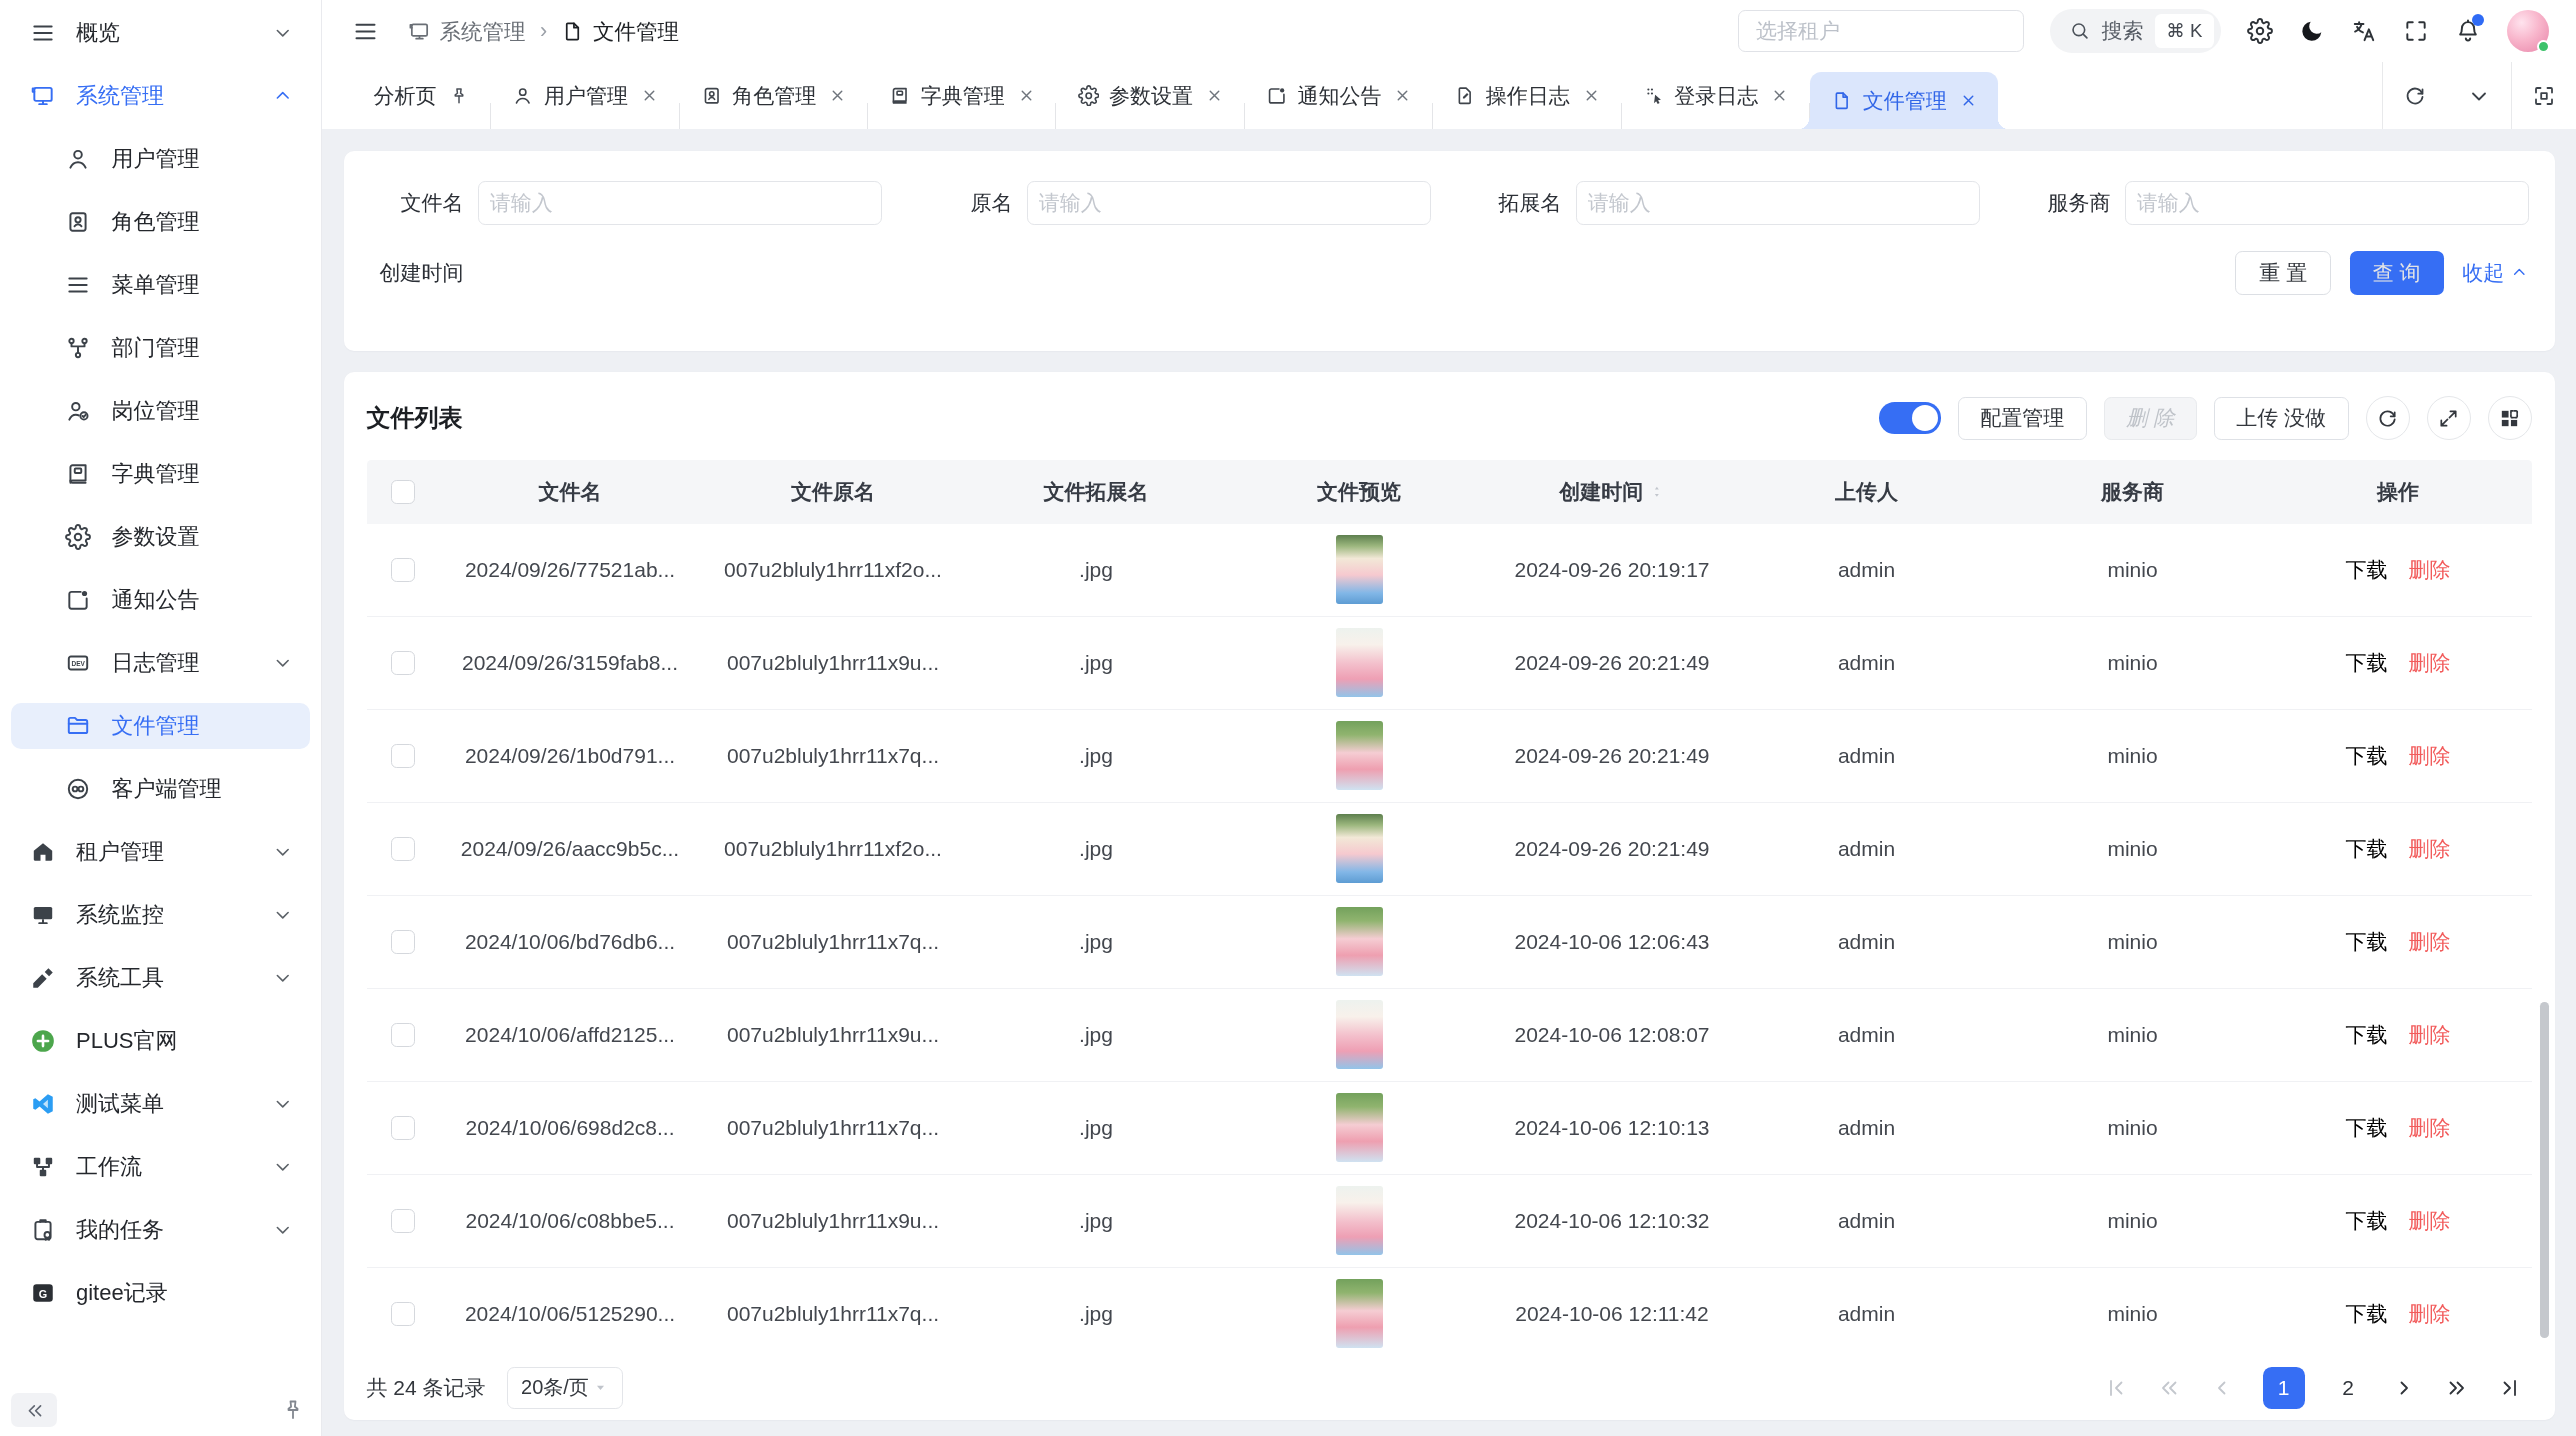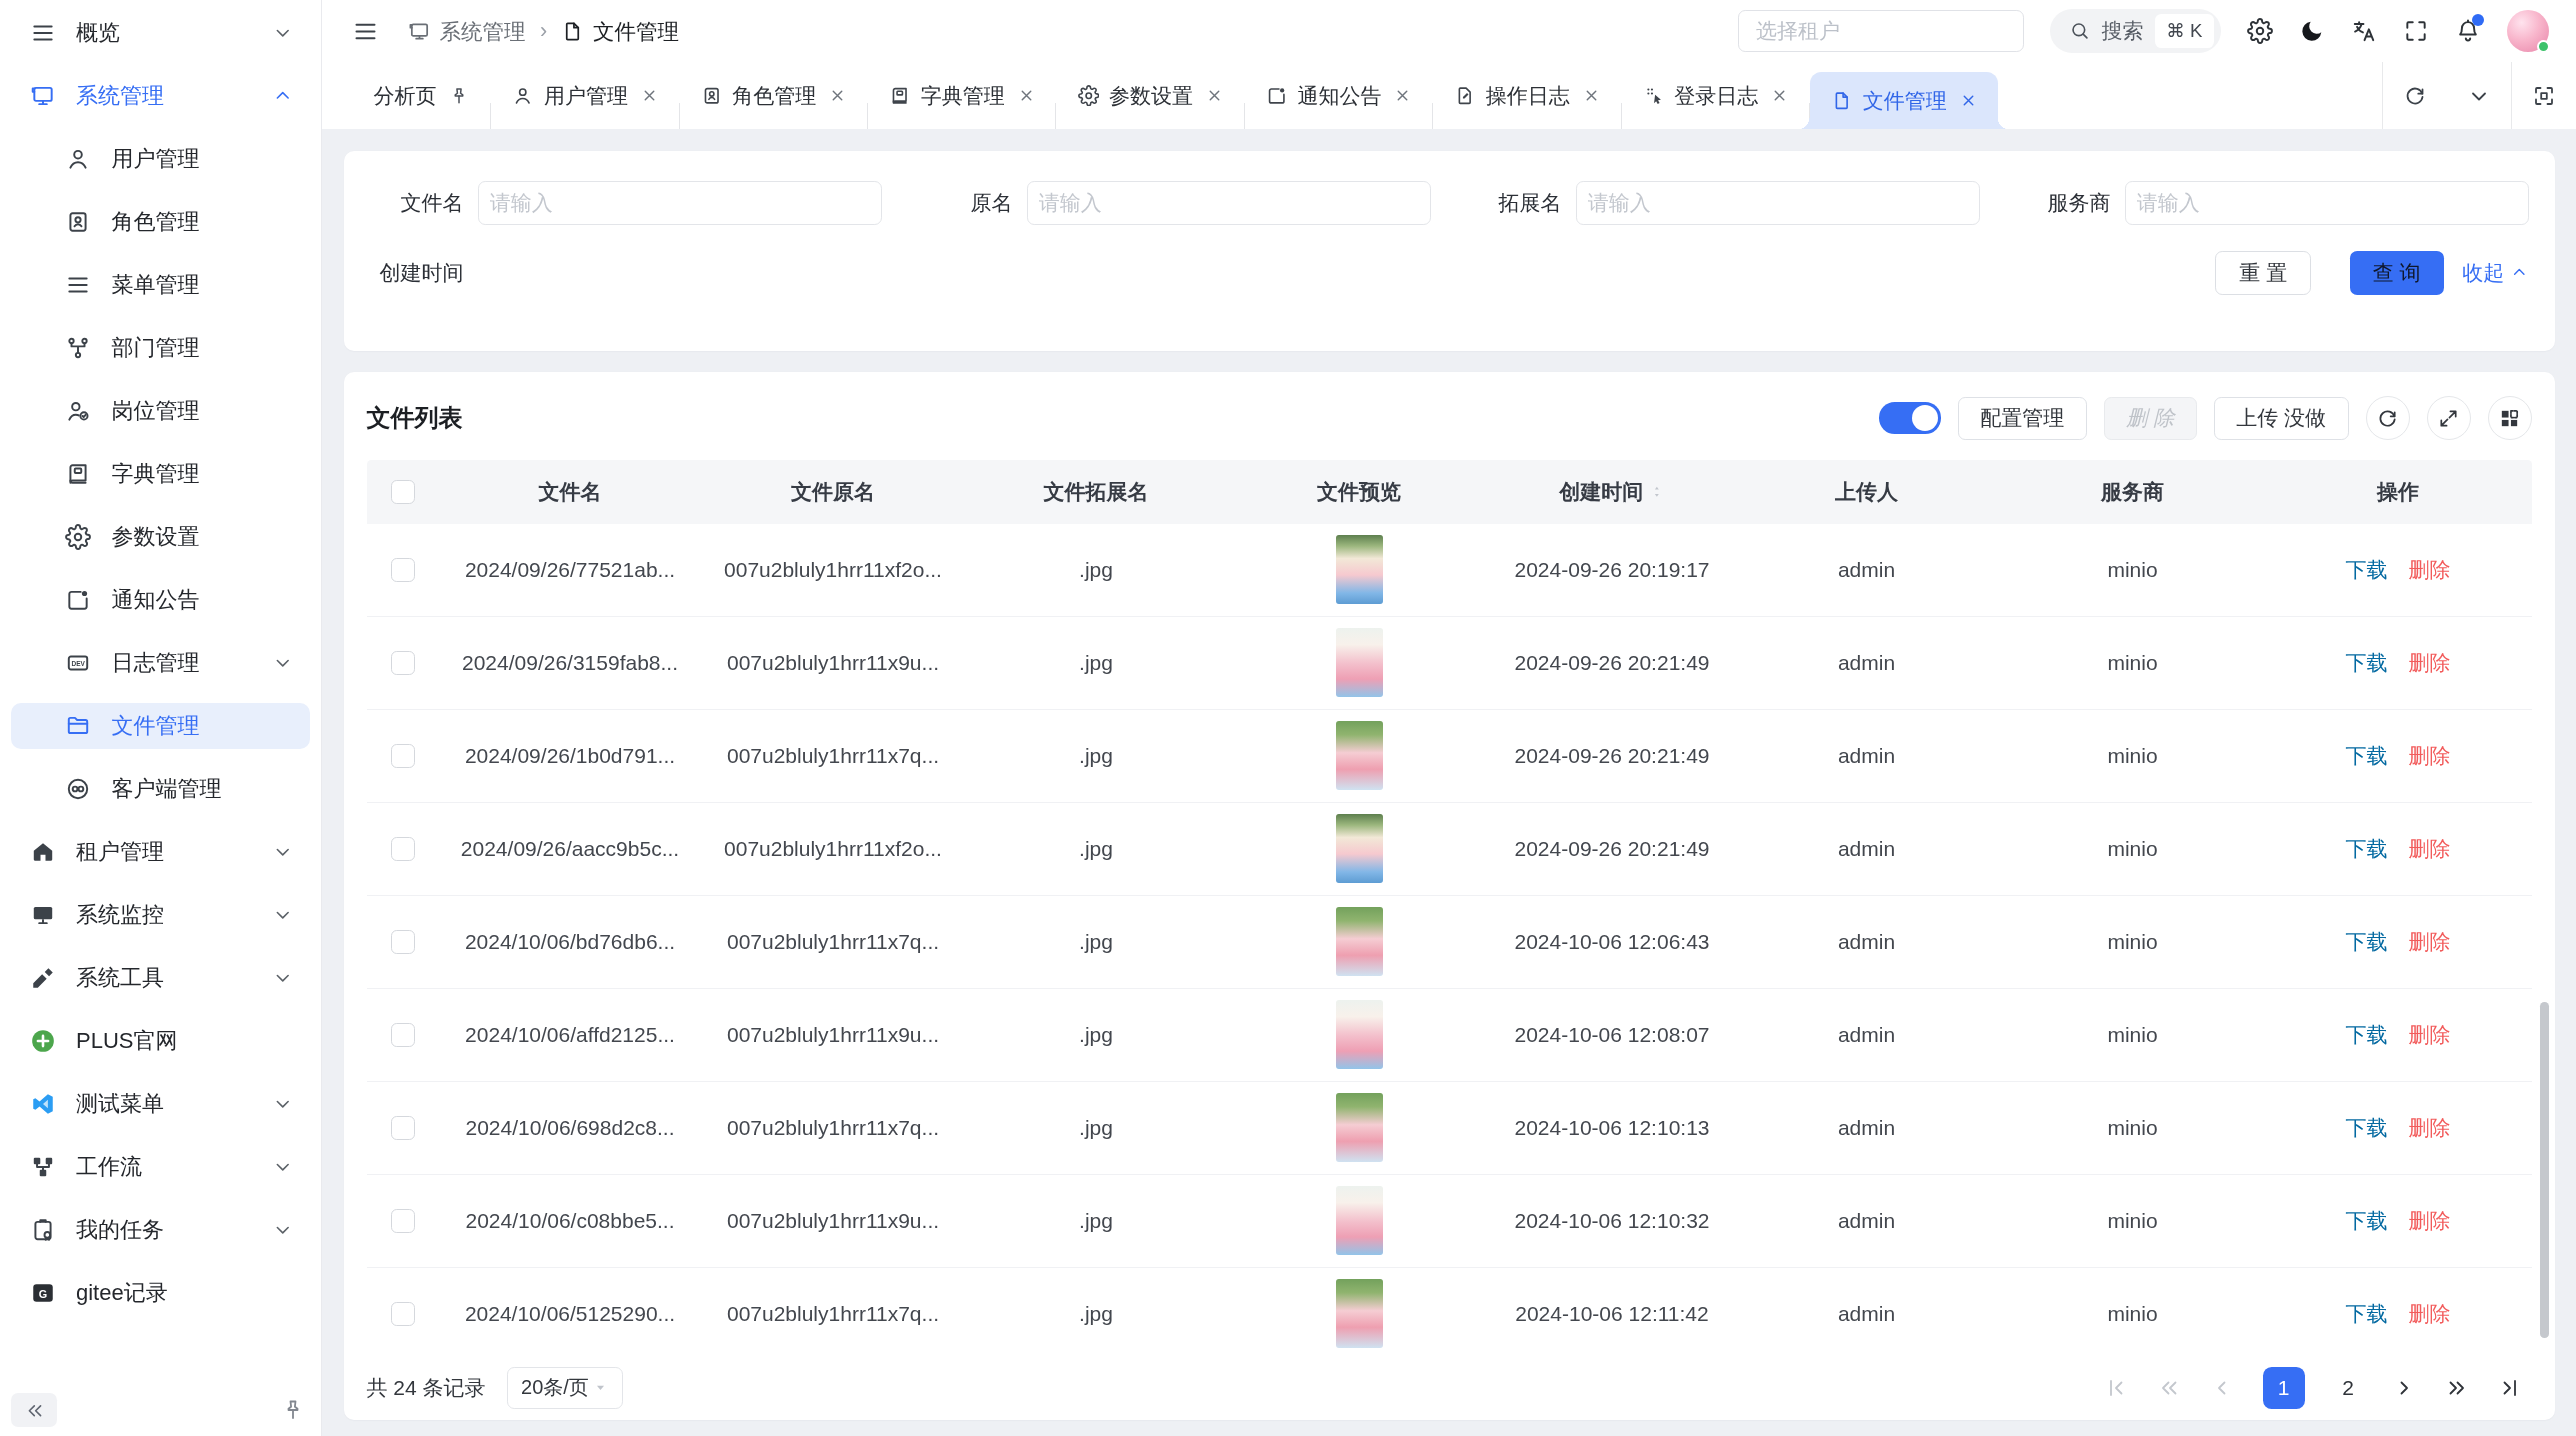--- a/index.html
+++ b/index.html
@@ -106,21 +106,21 @@
     align-items:center; padding:0 14.3px 0 17px; gap:7.2px; }
   .dr-text { font-size:21px; color:#c3c7ce; }
   .dr-start { width:143px; }
   .dr-arrow { color:#b9bec7; } .dr-arrow svg { width:20px; height:20px; }
   .dr-end { flex:1 1 auto; }
   .dr-cal { color:#a9aeb6; } .dr-cal svg { width:23px; height:23px; }
   .filter-actions { margin-left:auto; display:flex; align-items:center; gap:18.6px; }
   .btn { height:44px; border-radius:7.2px; font-size:21px; padding:0 23px; display:inline-flex;
     align-items:center; justify-content:center; cursor:pointer; white-space:nowrap; border:none; }
   .btn-plain { background:#fff; border:1.4px solid #dcdfe4; color:#33373d; }
-  .btn-primary { background:#366ef4; color:#0f172a;margin-left:20px; }
+  .btn-primary { background:#366ef4; color:#e5e5e5; }
   .link-collapse { color:#366ef4; font-size:21px; display:flex; align-items:center; gap:5.7px; cursor:pointer; }
   .link-collapse svg { width:18.6px; height:18.6px; }
 
   
   .table-card { position:relative; background:#fff; border-radius:10px; height:1048px;
     padding:20px 23px 0 23px; box-shadow:0 0.7px 1.4px rgba(30,40,60,0.03); }
   .card-head { display:flex; align-items:center; height:52px; margin-bottom:15.7px; }
   .card-title { font-size:24px; font-weight:600; color:#1c1f23; }
   .toolbar { margin-left:auto; display:flex; align-items:center; gap:17px; }
   .switch { width:62px; height:31.5px; border-radius:15.7px; background:#366ef4; position:relative; cursor:pointer; }
@@ -137,21 +137,21 @@
     align-items:center; justify-content:center; gap:5.7px; }
   .sort-ic { color:#c2c6cd; } .sort-ic svg { width:15.7px; height:21.5px; }
   .tbody { height:828px; overflow:hidden; }
   .trow { display:flex; align-items:center; height:93px; border-bottom:0.7px solid #f0f1f4; }
   .td { font-size:21px; color:#43474e; text-align:center; display:flex; align-items:center; justify-content:center; }
   .cbx { width:24px; height:24px; border:1.4px solid #d5d8dd; border-radius:5.7px; background:#fff; cursor:pointer; }
   .preview { width:47px; height:69px; border-radius:2.9px; cursor:pointer; }
   .pv-a { background:linear-gradient(180deg,#5d7f4e 0%,#9cb77e 16%,#f2e8d7 34%,#f6c9cf 58%,#82b7e7 84%,#5d9cd3 100%); }
   .pv-b { background:linear-gradient(180deg,#edf2ee 0%,#f8f1eb 24%,#f3bfcb 52%,#ee9fb4 74%,#92c4e9 100%); }
   .pv-c { background:linear-gradient(180deg,#73a15c 0%,#90b46f 20%,#f5cdd3 46%,#ee9fb0 70%,#cfe2f1 100%); }
-  .lnk { cursor:pointer; } .lnk.dl { color:#0369a1; margin-right:21px; } .lnk.del { color:#f25b5b; }
+  .lnk { cursor:pointer; } .lnk.dl { color:#000000; margin-right:21px; } .lnk.del { color:#f25b5b; }
 
   .vscroll { position:absolute; right:5.7px; top:630px; width:8.6px; height:336px; border-radius:4.3px; background:#c5c8cd; }
 
   .pagination { display:flex; align-items:center; height:72px; }
   .pg-total { font-size:21px; color:#33373d; }
   .pg-size { margin-left:21.5px; width:116px; height:42px; border:1.4px solid #e3e5e9; border-radius:7.2px;
     display:flex; align-items:center; justify-content:space-between; padding:0 13px; font-size:20px;
     color:#33373d; cursor:pointer; }
   .pg-size .caret { color:#c0c4cb; } .pg-size .caret svg { width:17px; height:17px; }
   .pg-nav { margin-left:auto; display:flex; align-items:center; gap:29px; padding-right:10px; }

